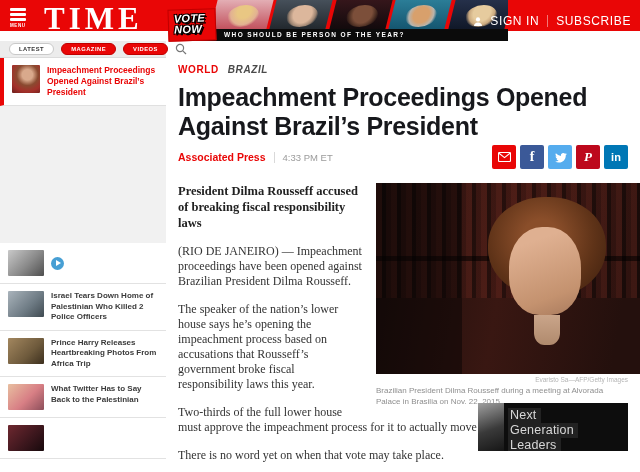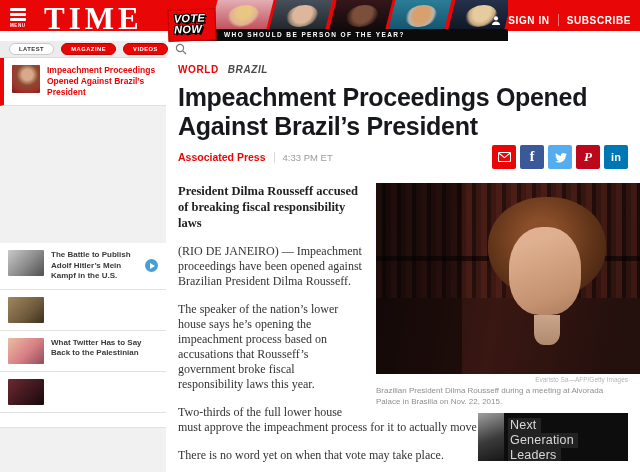--- a/index.html
+++ b/index.html
@@ -20,21 +20,21 @@
   .c1 { background:linear-gradient(180deg,#e3aeb4,#c2525e); } .c1 .face{ background:radial-gradient(circle at 50% 30%, #e9c783 30%, #e2b292 60%, transparent 75%); }
   .c2 { background:linear-gradient(180deg,#46505a,#22282e); } .c2 .face{ background:radial-gradient(circle at 50% 40%, #dcb79c 45%, #9a8270 65%, transparent 78%); }
   .c3 { background:linear-gradient(180deg,#35161b,#120a0c); } .c3 .face{ background:radial-gradient(circle at 50% 40%, #7c4f3a 45%, #4b2e22 65%, transparent 80%); }
   .c4 { background:linear-gradient(180deg,#2b7d97,#155670); } .c4 .face{ background:radial-gradient(circle at 50% 45%, #d8a06c 40%, #b9b4ac 62%, transparent 78%); }
   .c5 { background:linear-gradient(180deg,#25304a,#101828); } .c5 .face{ background:radial-gradient(circle at 50% 35%, #e6cb9e 40%, #c9a87e 60%, transparent 76%); }
   .black-bar { position:absolute; left:30px; top:29px; width:312px; height:12px; background:#0b0b0b; color:#fff; font-size:6.5px; font-weight:bold; letter-spacing:1.4px; line-height:12px; padding-left:28px; white-space:nowrap; }
   .vote-badge { position:absolute; left:2px; top:9px; width:48px; height:32px; background:#e90606; z-index:2; transform:rotate(-2deg); padding-top:3px; padding-left:5px; border:1px solid #c00000; }
   .vote-badge div { color:#fff; font-style:italic; font-weight:bold; font-size:11px; line-height:11px; letter-spacing:.3px; text-shadow:1px 1px 0 #000, -1px 1px 0 #000, 1px -1px 0 #000, -1px -1px 0 #000, 2px 2px 0 #000; }
 
   .account { position:absolute; right:9px; top:14px; display:flex; align-items:center; gap:8px; }
-  .account .lbl { color:#fff; font-size:10px; font-weight:bold; letter-spacing:.6px; cursor:pointer; }
+  .account .lbl { color:#fff; font-size:12px; font-weight:normal; letter-spacing:.6px; cursor:pointer; }
   .account .vsep { width:1px; height:12px; background:rgba(255,255,255,.45); }
   .person-icon svg { display:block; }
 
   
   .navbar { position:absolute; left:0; top:41px; width:166px; height:17px; background:#ececec; border-bottom:1px solid #dcdcdc; display:flex; align-items:center; padding-left:9px; gap:7px; }
   .pill { height:12px; border-radius:6px; font-size:5.8px; font-weight:bold; letter-spacing:.5px; line-height:11px; padding:0 9px; cursor:pointer; }
   .pill.light { background:#fff; border:1px solid #c9c9c9; color:#333; }
   .pill.red { background:#e90606; border:1px solid #c00000; color:#fff; }
   .search-btn { margin-left:auto; margin-right:8px; cursor:pointer; display:flex; }
 
@@ -84,21 +84,21 @@
   .photo .hair { position:absolute; left:112px; top:14px; width:118px; height:100px; border-radius:48%; background:radial-gradient(circle at 45% 40%, #8a4e2a 20%, #5f3318 60%, #3d1f0e 95%); }
   .photo .face { position:absolute; left:133px; top:44px; width:72px; height:88px; border-radius:46% 46% 42% 42%; background:linear-gradient(160deg,#dfb091 20%,#c4926f 75%,#a87a5d); }
   .photo .jacket { position:absolute; left:92px; top:128px; width:190px; height:70px; border-radius:55% 45% 0 0 / 90% 80% 0 0; background:linear-gradient(150deg,#e6postal 0,#e6806f 20%,#d96a5b 60%,#bd5347); }
   .photo .collar { position:absolute; left:158px; top:132px; width:26px; height:30px; background:linear-gradient(#caa58a,#b08a6d); border-radius:0 0 40% 40%; }
   .credit { text-align:right; color:#b5b5b5; font-size:6.5px; font-family:"Liberation Sans",sans-serif; margin-top:2px; }
   .caption { color:#8f8f8f; font-size:8px; line-height:11px; font-family:"Liberation Sans",sans-serif; margin-top:2px; }
   .dek { font-size:12.5px; line-height:16px; font-weight:bold; color:#222; margin-bottom:13px; }
   .article-body p { font-size:12px; line-height:15px; margin-bottom:13px; }
 
   
-  .ngl-ad { position:absolute; left:300px; top:355px; width:150px; height:48px; background:#0d0d0d; overflow:hidden; padding:5px 0 0 30px; cursor:pointer; }
+  .ngl-ad { position:absolute; left:300px; top:345px; width:150px; height:48px; background:#0d0d0d; overflow:hidden; padding:5px 0 0 30px; cursor:pointer; }
   .ngl-ad .glow { position:absolute; left:0; top:0; width:26px; height:100%; background:linear-gradient(160deg,#a0a0a0,#3a3a3a 55%,#161616); }
   .ngl-ad .line { display:inline-block; clear:both; float:left; background:#222; color:#d8d8d8; font-size:12.5px; line-height:14px; padding:0 4px 1px 2px; letter-spacing:.2px; }
 </style>
 </head>
 <body>
 
 <div class="page">
 
   <div class="header">
     <div class="menu-btn">
@@ -162,25 +162,29 @@
   </div>
 
   <div class="sidebar">
     <div class="active-card">
       <div class="thumb"></div>
       <div class="title">Impeachment Proceedings Opened Against Brazil’s President</div>
     </div>
     <div class="side-list">
       <div class="side-item">
         <div class="thumb th1"></div>
-        <div class="title">The Battle to Publish Adolf Hitler’s Mein Kampf in the U.S.</div>
         <span class="play"></span>
       </div>
       <div class="side-item">
+        <div class="thumb th2"></div>
+        <div class="title">Israel Tears Down Home of Palestinian Who Killed 2 Police Officers</div>
+      </div>
+      <div class="side-item">
         <div class="thumb th3"></div>
+        <div class="title">Prince Harry Releases Heartbreaking Photos From Africa Trip</div>
       </div>
       <div class="side-item">
         <div class="thumb th4"></div>
         <div class="title">What Twitter Has to Say Back to the Palestinian</div>
       </div>
       <div class="side-item">
         <div class="thumb th5"></div>
       </div>
       <div class="side-item">
         

